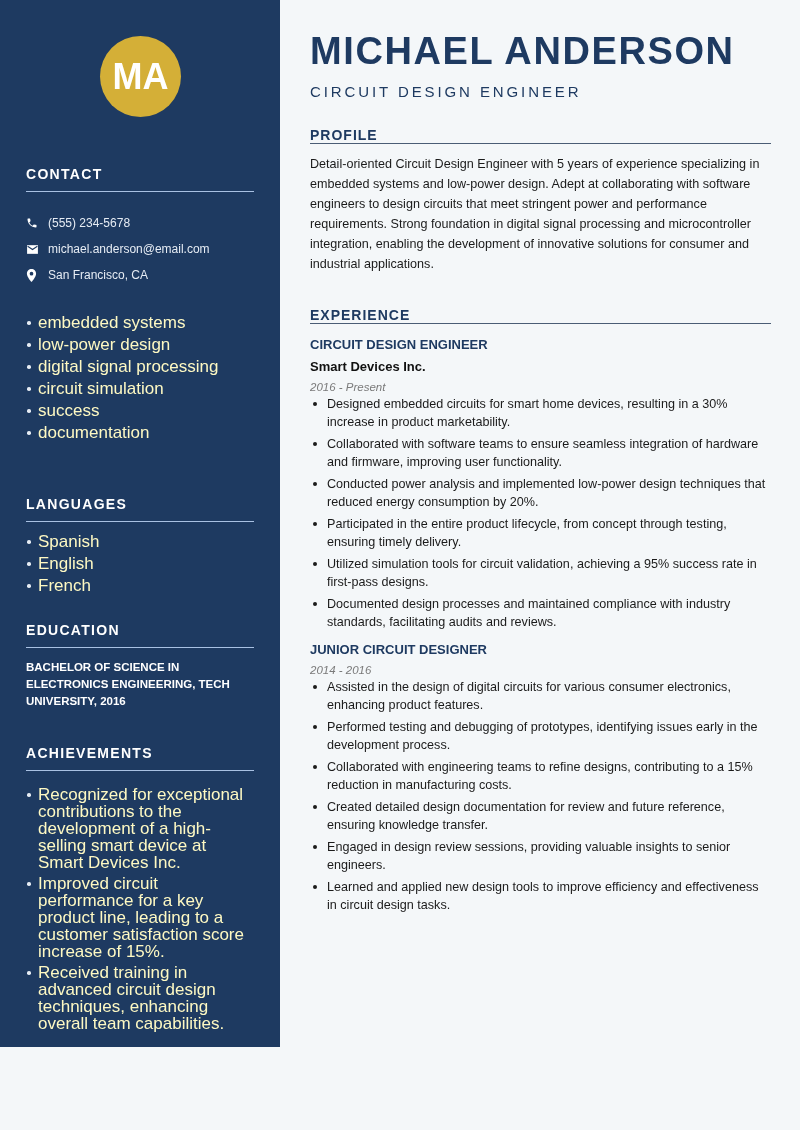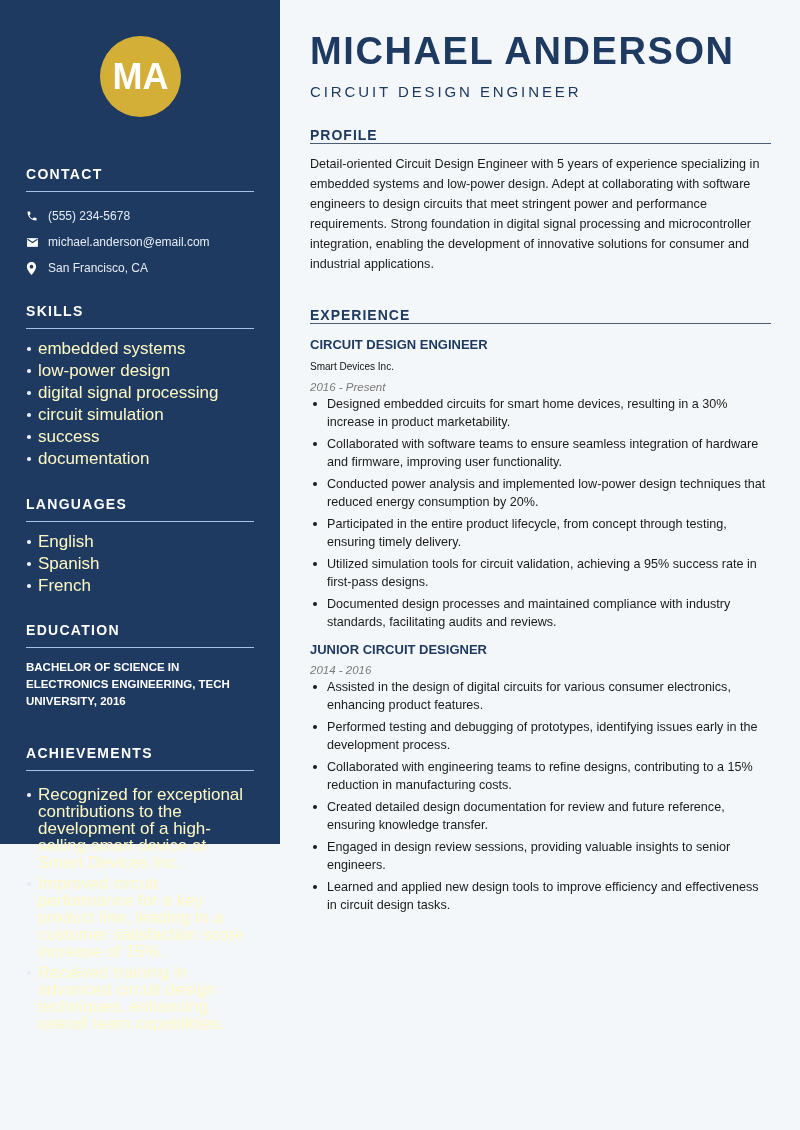--- a/index.html
+++ b/index.html
@@ -4,21 +4,21 @@
   <style>
     * { margin: 0; padding: 0; box-sizing: border-box; }
     html, body { width: 800px; height: 1130px; overflow: hidden; }
     body {
       font-family: "Liberation Sans", "DejaVu Sans", sans-serif;
       background: #f4f7f9;
       position: relative;
     }
     .sidebar {
       position: absolute; left: 0; top: 0;
-      width: 280px; height: 844px;
+      width: 280px; height: 1047px;
       background: #1e3a61;
       color: #ffffff;
       padding: 0 26px;
     }
     .avatar {
       position: absolute;
       left: 100px; top: 36px;
       width: 81px; height: 81px;
       border-radius: 50%;
       background: #d4af37;
@@ -27,21 +27,21 @@
       font-weight: 700; font-size: 36px;
       letter-spacing: 0px;
     }
     .side-section { position: absolute; left: 26px; width: 228px; }
     .side-heading {
       font-size: 14px; font-weight: 700; letter-spacing: 1.3px;
       color: #ffffff;
       padding-bottom: 9px;
       border-bottom: 1.5px solid #a9c1e3;
     }
-    .contact-list { list-style: none; margin-top: 11px; }
+    .contact-list { list-style: none; margin-top: 18px; }
     .contact-list li {
       display: flex; align-items: center;
       font-size: 12px; color: #e6ecf4;
       height: 26px;
     }
     .contact-list .ic { width: 22px; display: inline-flex; align-items: center; }
     .bullet-list { list-style: none; margin-top: 11px; }
     .bullet-list li {
       position: relative;
       padding-left: 12px;
@@ -87,21 +87,21 @@
     .profile-text {
       margin-top: 10px;
       font-size: 12.6px; line-height: 20px; color: #1b1b1b;
     }
     .job { margin-top: 12px; }
     .job-title {
       font-size: 13px; font-weight: 700; color: #1e3a61;
       line-height: 18px;
     }
     .job-company {
-      font-size: 10px; font-weight: 400; color: #111111;
+      font-size: 13px; font-weight: 700; color: #111111;
       margin-top: 4px; line-height: 18px;
     }
     .job-dates {
       font-size: 11.5px; font-style: italic; color: #7a7a7a;
       margin-top: 3px; line-height: 16px;
     }
     .job-bullets { list-style: none; }
     .job-bullets li {
       position: relative; padding-left: 17px;
       font-size: 12.6px; line-height: 18px; color: #1b1b1b;
@@ -145,36 +145,35 @@
           <svg width="11" height="13" viewBox="0 0 24 28">
               <path fill="#ffffff" d="M12 0C6.5 0 2 4.5 2 10c0 7.5 10 18 10 18s10-10.5 10-18C22 4.5 17.5 0 12 0zm0 14a4 4 0 110-8 4 4 0 010 8z"></path>
             </svg>
         </span>
         <span>San Francisco, CA</span>
       </li>
     </ul>
   </section>
 
   <section class="side-section" style="top:303px">
-    <h2 class="side-heading">SKILLS</h2>
     <ul class="bullet-list">
       <li>embedded systems</li>
       <li>low-power design</li>
       <li>digital signal processing</li>
       <li>circuit simulation</li>
       <li>success</li>
       <li>documentation</li>
     </ul>
   </section>
 
   <section class="side-section" style="top:496px">
     <h2 class="side-heading">LANGUAGES</h2>
     <ul class="bullet-list">
+      <li>Spanish</li>
       <li>English</li>
-      <li>Spanish</li>
       <li>French</li>
     </ul>
   </section>
 
   <section class="side-section" style="top:622px">
     <h2 class="side-heading">EDUCATION</h2>
     <p class="edu-text">BACHELOR OF SCIENCE IN ELECTRONICS ENGINEERING, TECH UNIVERSITY, 2016</p>
   </section>
 
   <section class="side-section" style="top:745px">

